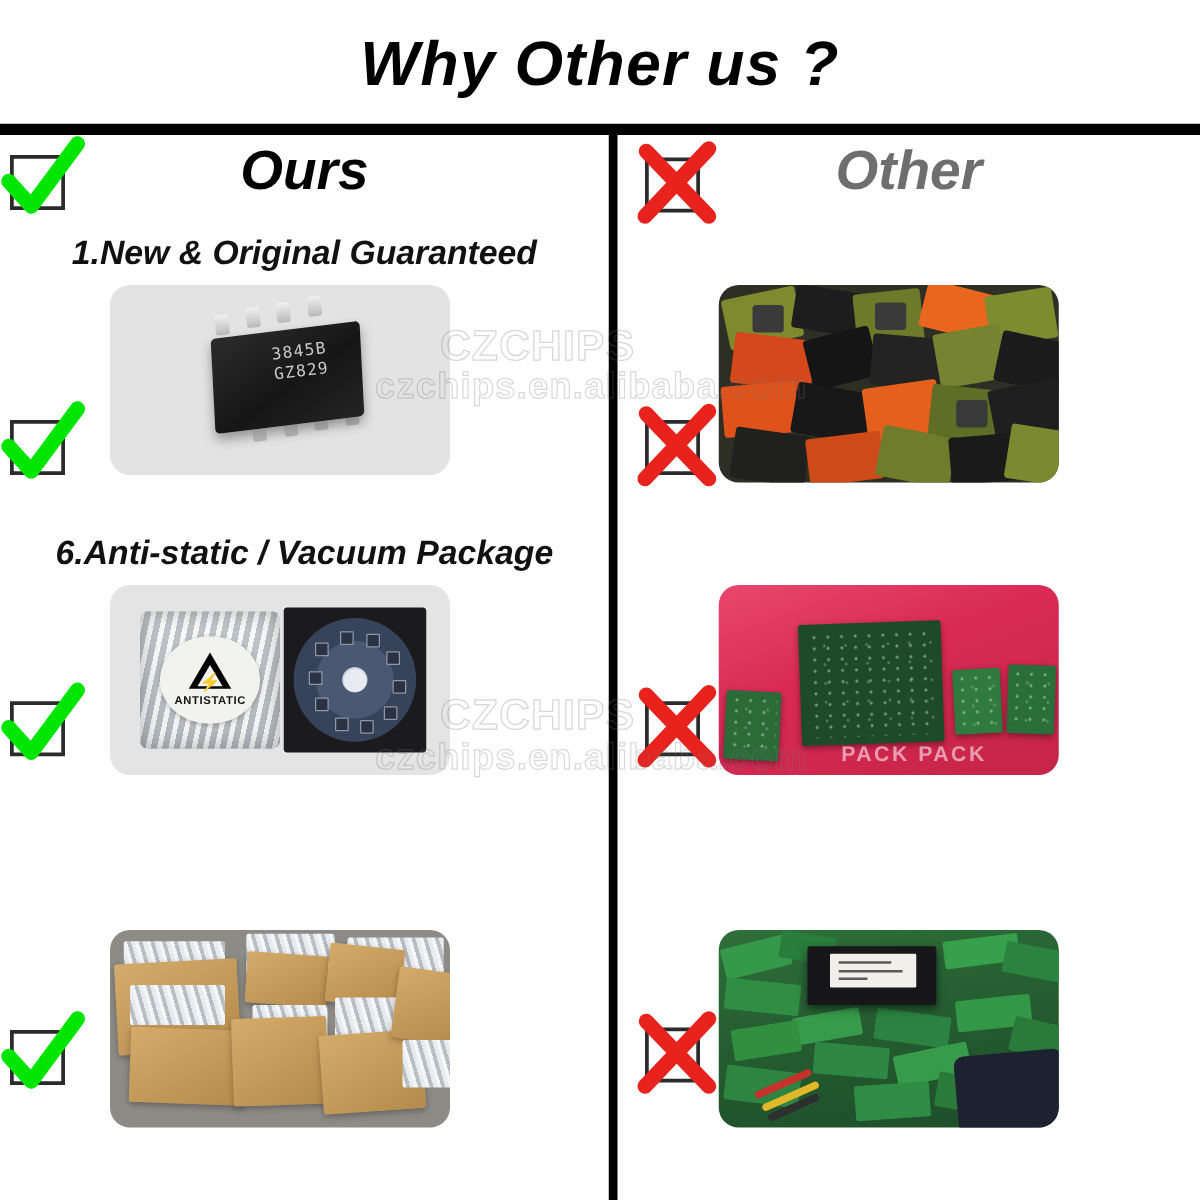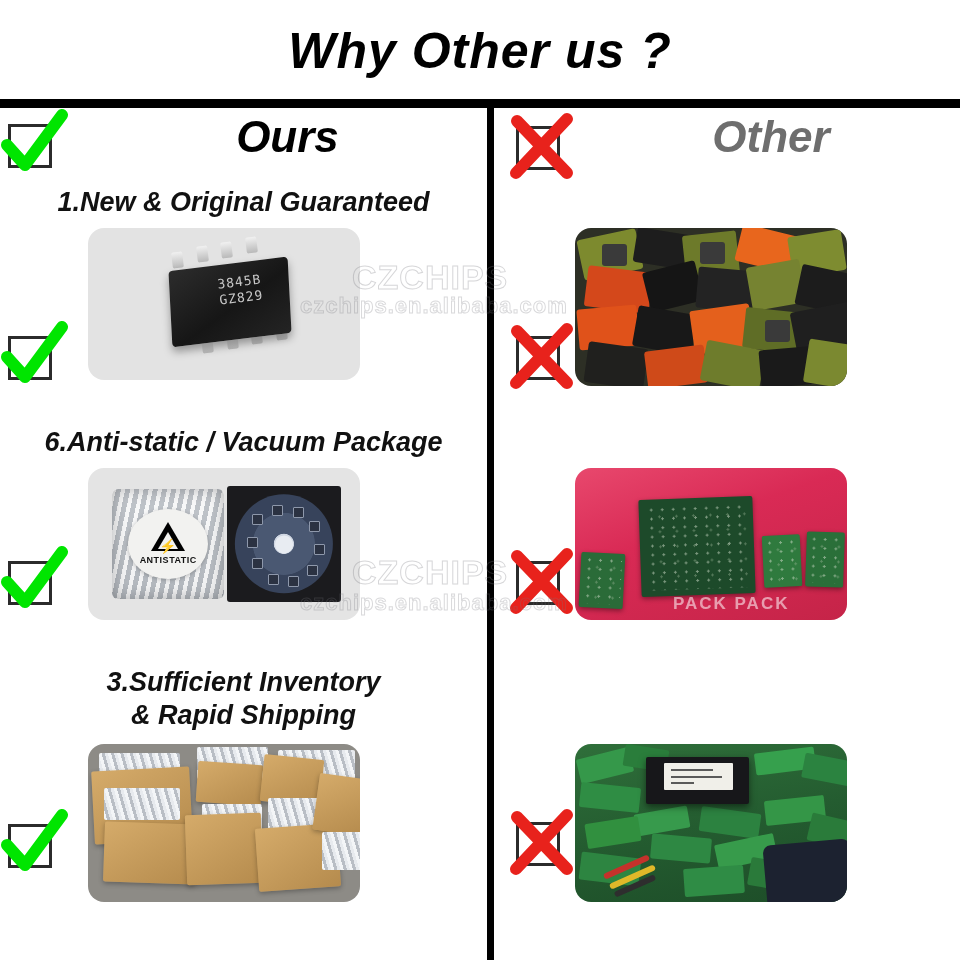--- a/index.html
+++ b/index.html
@@ -75,21 +75,20 @@
   }
   .col-head .head-text {
     position: absolute;
     top: 0;
     width: 100%;
     text-align: center;
     font-size: 44px;
     font-weight: bold;
     font-style: italic;
     white-space: nowrap;
-    padding-left: 44px;
   }
   .head-ours  { color: #000000; }
   .head-other { color: #6e6e6e; }
 
   
   .markbox {
     position: absolute;
     width: 44px;
     height: 44px;
     border: 3px solid #2b2b2b;
@@ -362,21 +361,21 @@
     white-space: nowrap;
     pointer-events: none;
     letter-spacing: 1px;
   }
   .wm-big {
     font-size: 34px;
     -webkit-text-stroke: 1px rgba(120,120,125,0.30);
     color: transparent;
   }
   .wm-url {
-    font-size: 22px;
+    font-size: 29px;
     -webkit-text-stroke: 1px rgba(120,120,125,0.28);
     color: transparent;
   }
 
   .wm1-big { left: 352px; top: 258px; }
   .wm1-url { left: 300px; top: 293px; }
   .wm2-big { left: 352px; top: 553px; }
   .wm2-url { left: 300px; top: 590px; }
 </style>
 </head>
@@ -452,22 +451,20 @@
             <div class="reel-tape" style="left:54%;top:78%"></div>
             <div class="reel-tape" style="left:36%;top:76%"></div>
             <div class="reel-tape" style="left:22%;top:62%"></div>
             <div class="reel-tape" style="left:18%;top:44%"></div>
           </div>
         </div>
       </div>
     </div>
 
     <div class="row" style="top:558px;height:280px">
-      <div class="row-title title-ours" style="top:0">3.Sufficient Inventory
-&amp; Rapid Shipping</div>
       <div class="markbox row-mark" style="top:158px">
         <svg viewBox="0 0 70 70" aria-hidden="true">
           <path d="M8 36 L26 56 L63 6" fill="none" stroke="#00e500" stroke-width="12" stroke-linecap="round" stroke-linejoin="round"></path>
         </svg>
       </div>
 
       <div class="photo ph-boxes" style="left:88px;top:78px;width:272px;height:158px">
         <div class="photo-inner">
           <div class="foil" style="left:4%;top:6%;width:30%;height:22%"></div>
           <div class="foil" style="left:40%;top:2%;width:26%;height:20%"></div>

